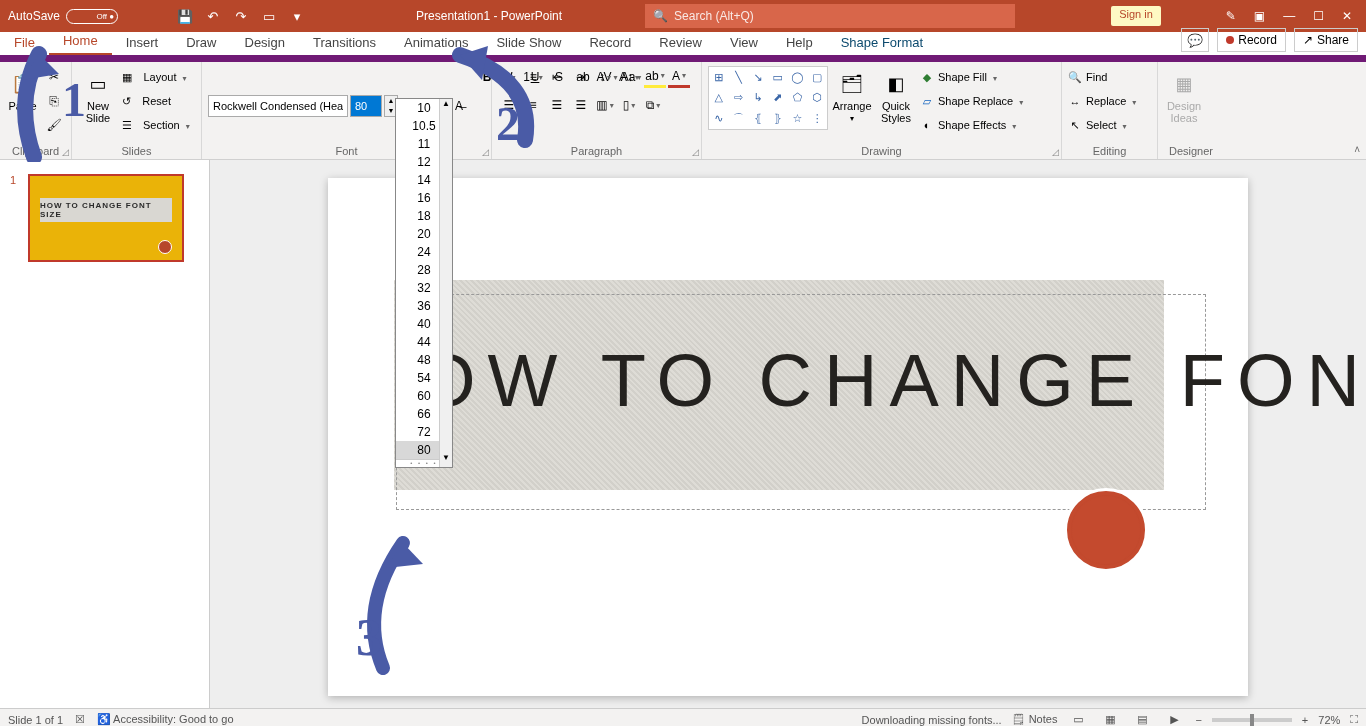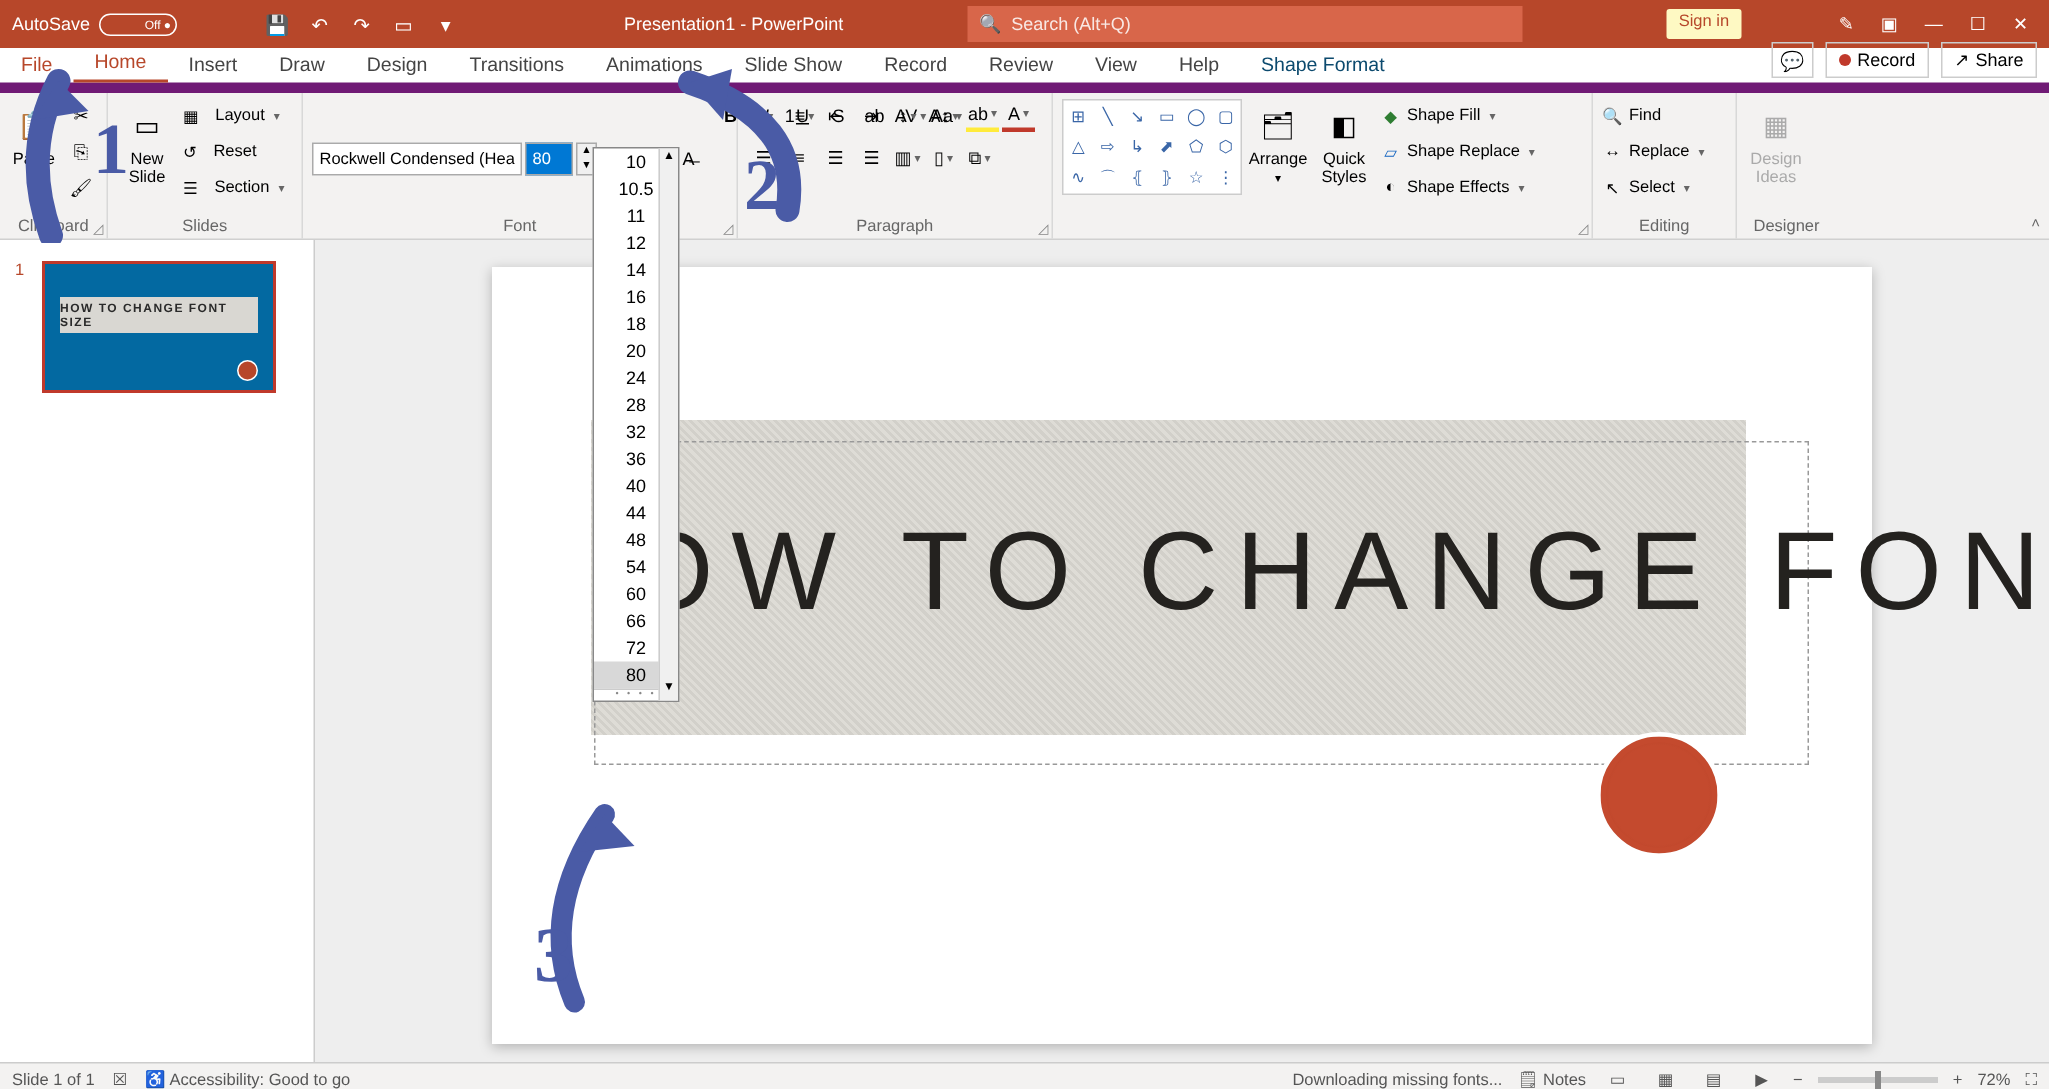--- a/index.html
+++ b/index.html
@@ -62,21 +62,21 @@
 .edit-ico { width: 14px; height: 14px; display: inline-flex; align-items: center; justify-content: center; font-size: 11px; }
 
 .collapse-caret { position: absolute; right: 6px; bottom: 4px; font-size: 10px; color: #666; }
 .dialog-launcher { position: absolute; right: 2px; bottom: 2px; font-size: 9px; color: #888; }
 .group { position: relative; }
 
 
 .workspace { display: flex; height: 548px; background: #eee; }
 .slide-panel { width: 210px; background: #fff; border-right: 1px solid #ccc; padding: 14px 10px; }
 .slide-panel .num { font-size: 11px; color: #b7472a; float: left; margin-right: 6px; }
-.thumb { width: 156px; height: 88px; border: 2px solid #c0392b; background: #0369a1; position: relative; margin-left: 18px; }
+.thumb { width: 156px; height: 88px; border: 2px solid #c0392b; background: #eab308; position: relative; margin-left: 18px; }
 .thumb-text-box { position: absolute; left: 10px; top: 22px; right: 10px; height: 24px; background: #d9d7d2; display: flex; align-items: center; justify-content: center; font-size: 8px; letter-spacing: 1px; font-weight: bold; color: #2a2a2a; }
 .thumb-seal { position: absolute; right: 10px; bottom: 6px; width: 14px; height: 14px; border-radius: 50%; background: #b7472a; border: 1px solid #fff; }
 
 .canvas-area { flex: 1; position: relative; background: #eee; display: flex; align-items: flex-start; justify-content: center; padding-top: 18px; }
 .slide { width: 920px; height: 518px; background: #fff; box-shadow: 0 2px 8px rgba(0,0,0,0.25); position: relative; }
 .text-frame { position: absolute; left: 68px; top: 116px; width: 810px; height: 216px; border: 1px dashed #999; }
 .text-bg { position: absolute; left: 66px; top: 102px; width: 770px; height: 210px; background: repeating-linear-gradient(45deg,#dedcd6,#dedcd6 2px,#d2d0ca 2px,#d2d0ca 4px); }
 .headline { position: absolute; left: 90px; top: 160px; font-family: Impact, "Arial Black", sans-serif; font-size: 74px; letter-spacing: 12px; color: #24221f; white-space: nowrap; }
 .seal { position: absolute; right: 100px; top: 310px; width: 84px; height: 84px; border-radius: 50%; background: radial-gradient(circle,#c44a2e 60%,#a53a22); border: 3px solid #fff; box-shadow: inset 0 0 0 4px #c44a2e; }
 
@@ -289,20 +289,21 @@
             <span>Shape Replace</span>
             <span class="dd-arrow"></span>
           </div>
         <div class="edit-row">
             <span class="edit-ico">◐</span>
             <span>Shape Effects</span>
             <span class="dd-arrow"></span>
           </div>
       </div>
     </div>
+    <div class="group-label">Drawing</div>
     <span class="dialog-launcher">◿</span>
   </div>
 
   <div class="group" style="width:96px">
     <div class="group-body">
         <div class="col">
       <div class="edit-row">
             <span class="edit-ico">🔍</span>
             <span>Find</span>
           </div>

